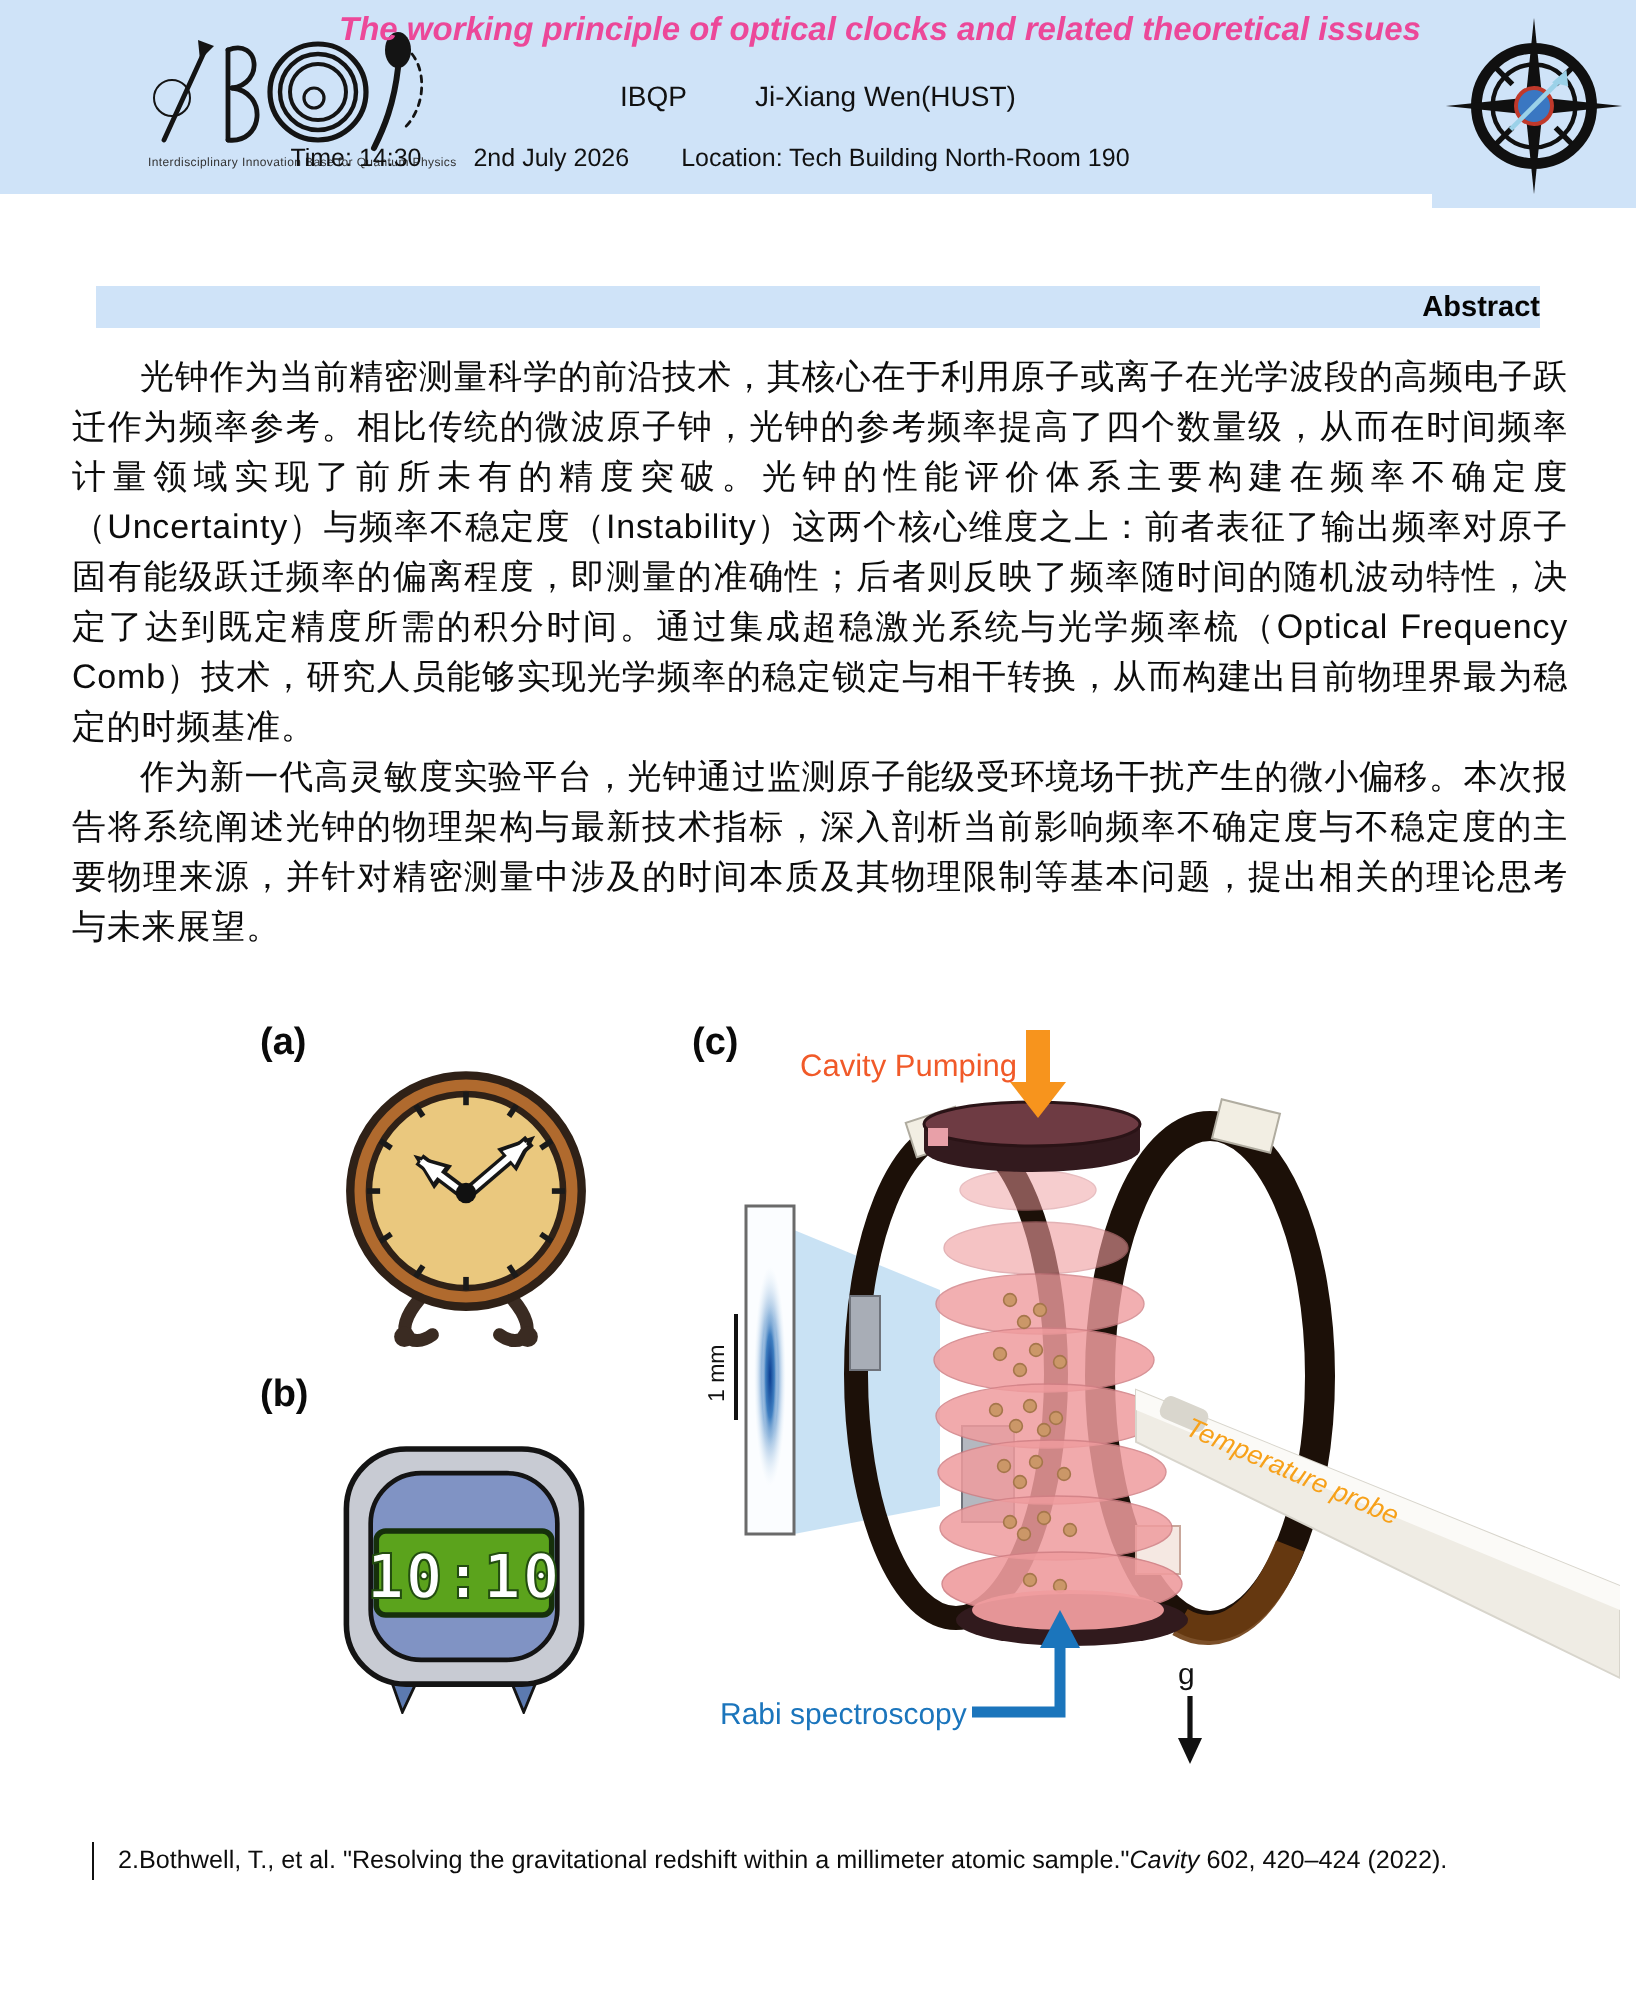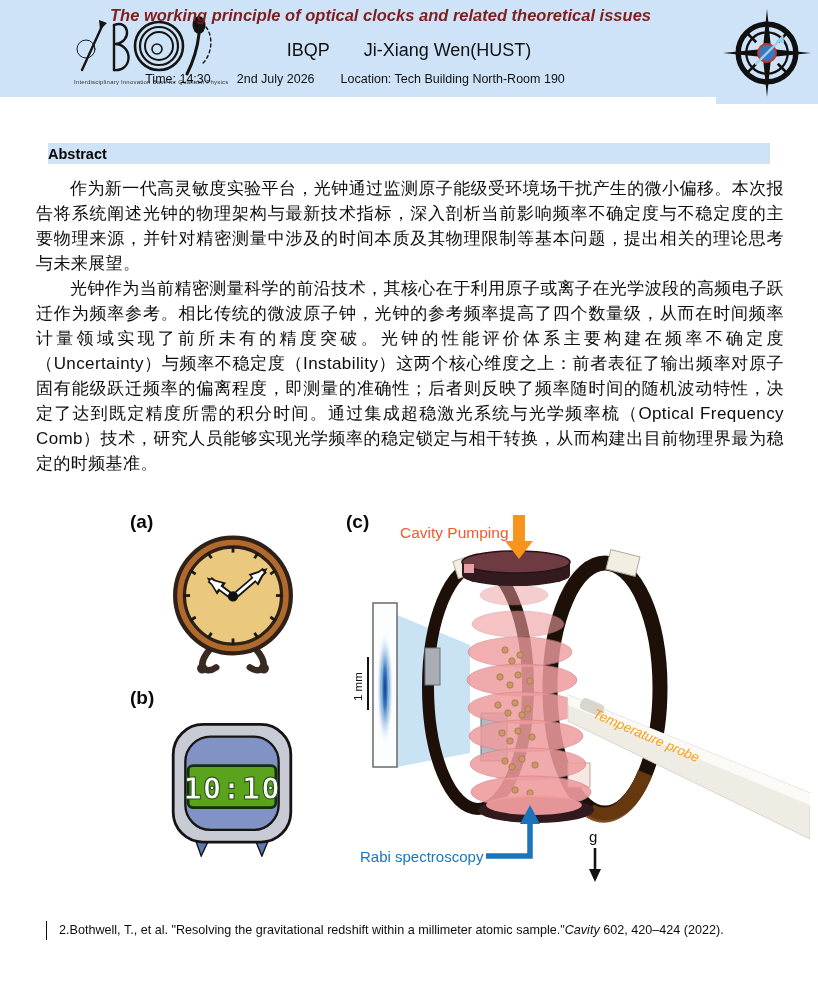--- a/index.html
+++ b/index.html
@@ -3,32 +3,32 @@
 <meta charset="utf-8">
 <style>
   html,body{margin:0;padding:0;}
   body{width:818px;height:1000px;position:relative;background:#ffffff;
        font-family:"Liberation Sans", sans-serif;color:#0d0d0d;overflow:hidden;}
   .abs{position:absolute;}
 
   
   .header-band{left:0;top:0;width:818px;height:97px;background:#cfe3f8;}
   .logo-right-bg{left:716px;top:0;width:102px;height:104px;background:#cfe3f8;}
-  .title{left:110px;top:6px;width:660px;
-         font-weight:bold;font-style:italic;font-size:16.5px;color:#7f1d1d;}
+  .title{left:110px;top:6px;width:660px;text-align:center;
+         font-weight:bold;font-style:italic;font-size:16.5px;color:#ec4899;}
   .speaker-row{left:0;top:40px;width:818px;display:flex;justify-content:center;
-               gap:34px;font-size:18px;color:#111;}
+               gap:34px;font-size:14px;color:#111;}
   .info-row{left:0;top:48px;width:710px;display:flex;justify-content:center;
             gap:26px;font-size:12.5px;color:#111;margin-top:24px;}
   .left-logo-caption{left:74px;top:79px;width:170px;font-size:6px;
             letter-spacing:.2px;color:#333;white-space:nowrap;}
 
   
   .abstract-bar{left:48px;top:143px;width:722px;height:21px;background:#cfe3f8;
-                display:flex;align-items:center;justify-content:flex-start;
+                display:flex;align-items:center;justify-content:flex-end;
                 font-weight:bold;font-size:14.5px;color:#050505;}
   .abstract-text{left:36px;top:176px;width:748px;font-size:17px;line-height:25px;
                  text-align:justify;letter-spacing:.4px;}
   .abstract-text p{margin:0;text-indent:2em;}
 
   
   .fig-label{font-weight:bold;font-size:19px;color:#0a0a0a;}
 
   
   .refs{left:36px;top:921px;width:752px;display:flex;font-size:12.6px;line-height:19px;}
@@ -92,22 +92,22 @@
   </g>
   <circle cx="50" cy="50" r="10" fill="#3a77c2" stroke="#c0392b" stroke-width="2.2"></circle>
   <line x1="37" y1="63" x2="65" y2="35" stroke="#9bd1e8" stroke-width="2.6"></line>
   <polygon points="68,30 69,39 60,37" fill="#9bd1e8"></polygon>
 </svg>
 
 <div class="abs abstract-bar">
   <span>Abstract</span>
 </div>
 <div class="abs abstract-text">
+  <p>光钟作为当前精密测量科学的前沿技术，其核心在于利用原子或离子在光学波段的高频电子跃迁作为频率参考。相比传统的微波原子钟，光钟的参考频率提高了四个数量级，从而在时间频率计量领域实现了前所未有的精度突破。光钟的性能评价体系主要构建在频率不确定度（Uncertainty）与频率不稳定度（Instability）这两个核心维度之上：前者表征了输出频率对原子固有能级跃迁频率的偏离程度，即测量的准确性；后者则反映了频率随时间的随机波动特性，决定了达到既定精度所需的积分时间。通过集成超稳激光系统与光学频率梳（Optical Frequency Comb）技术，研究人员能够实现光学频率的稳定锁定与相干转换，从而构建出目前物理界最为稳定的时频基准。</p>
   <p>作为新一代高灵敏度实验平台，光钟通过监测原子能级受环境场干扰产生的微小偏移。本次报告将系统阐述光钟的物理架构与最新技术指标，深入剖析当前影响频率不确定度与不稳定度的主要物理来源，并针对精密测量中涉及的时间本质及其物理限制等基本问题，提出相关的理论思考与未来展望。</p>
-  <p>光钟作为当前精密测量科学的前沿技术，其核心在于利用原子或离子在光学波段的高频电子跃迁作为频率参考。相比传统的微波原子钟，光钟的参考频率提高了四个数量级，从而在时间频率计量领域实现了前所未有的精度突破。光钟的性能评价体系主要构建在频率不确定度（Uncertainty）与频率不稳定度（Instability）这两个核心维度之上：前者表征了输出频率对原子固有能级跃迁频率的偏离程度，即测量的准确性；后者则反映了频率随时间的随机波动特性，决定了达到既定精度所需的积分时间。通过集成超稳激光系统与光学频率梳（Optical Frequency Comb）技术，研究人员能够实现光学频率的稳定锁定与相干转换，从而构建出目前物理界最为稳定的时频基准。</p>
 </div>
 
 <div class="abs fig-label" style="left:130px;top:511px;">(a)</div>
 <div class="abs fig-label" style="left:130px;top:687px;">(b)</div>
 <div class="abs fig-label" style="left:346px;top:511px;">(c)</div>
 
 <svg class="abs" style="left:163px;top:528px;" width="140" height="150" viewBox="0 0 150 160">
   <defs>
     <marker id="ahB" markerUnits="userSpaceOnUse" markerWidth="24" markerHeight="20" refX="17" refY="9" orient="auto">
         <path d="M1,1 L21,9 L1,17 z" fill="#161616"></path>

